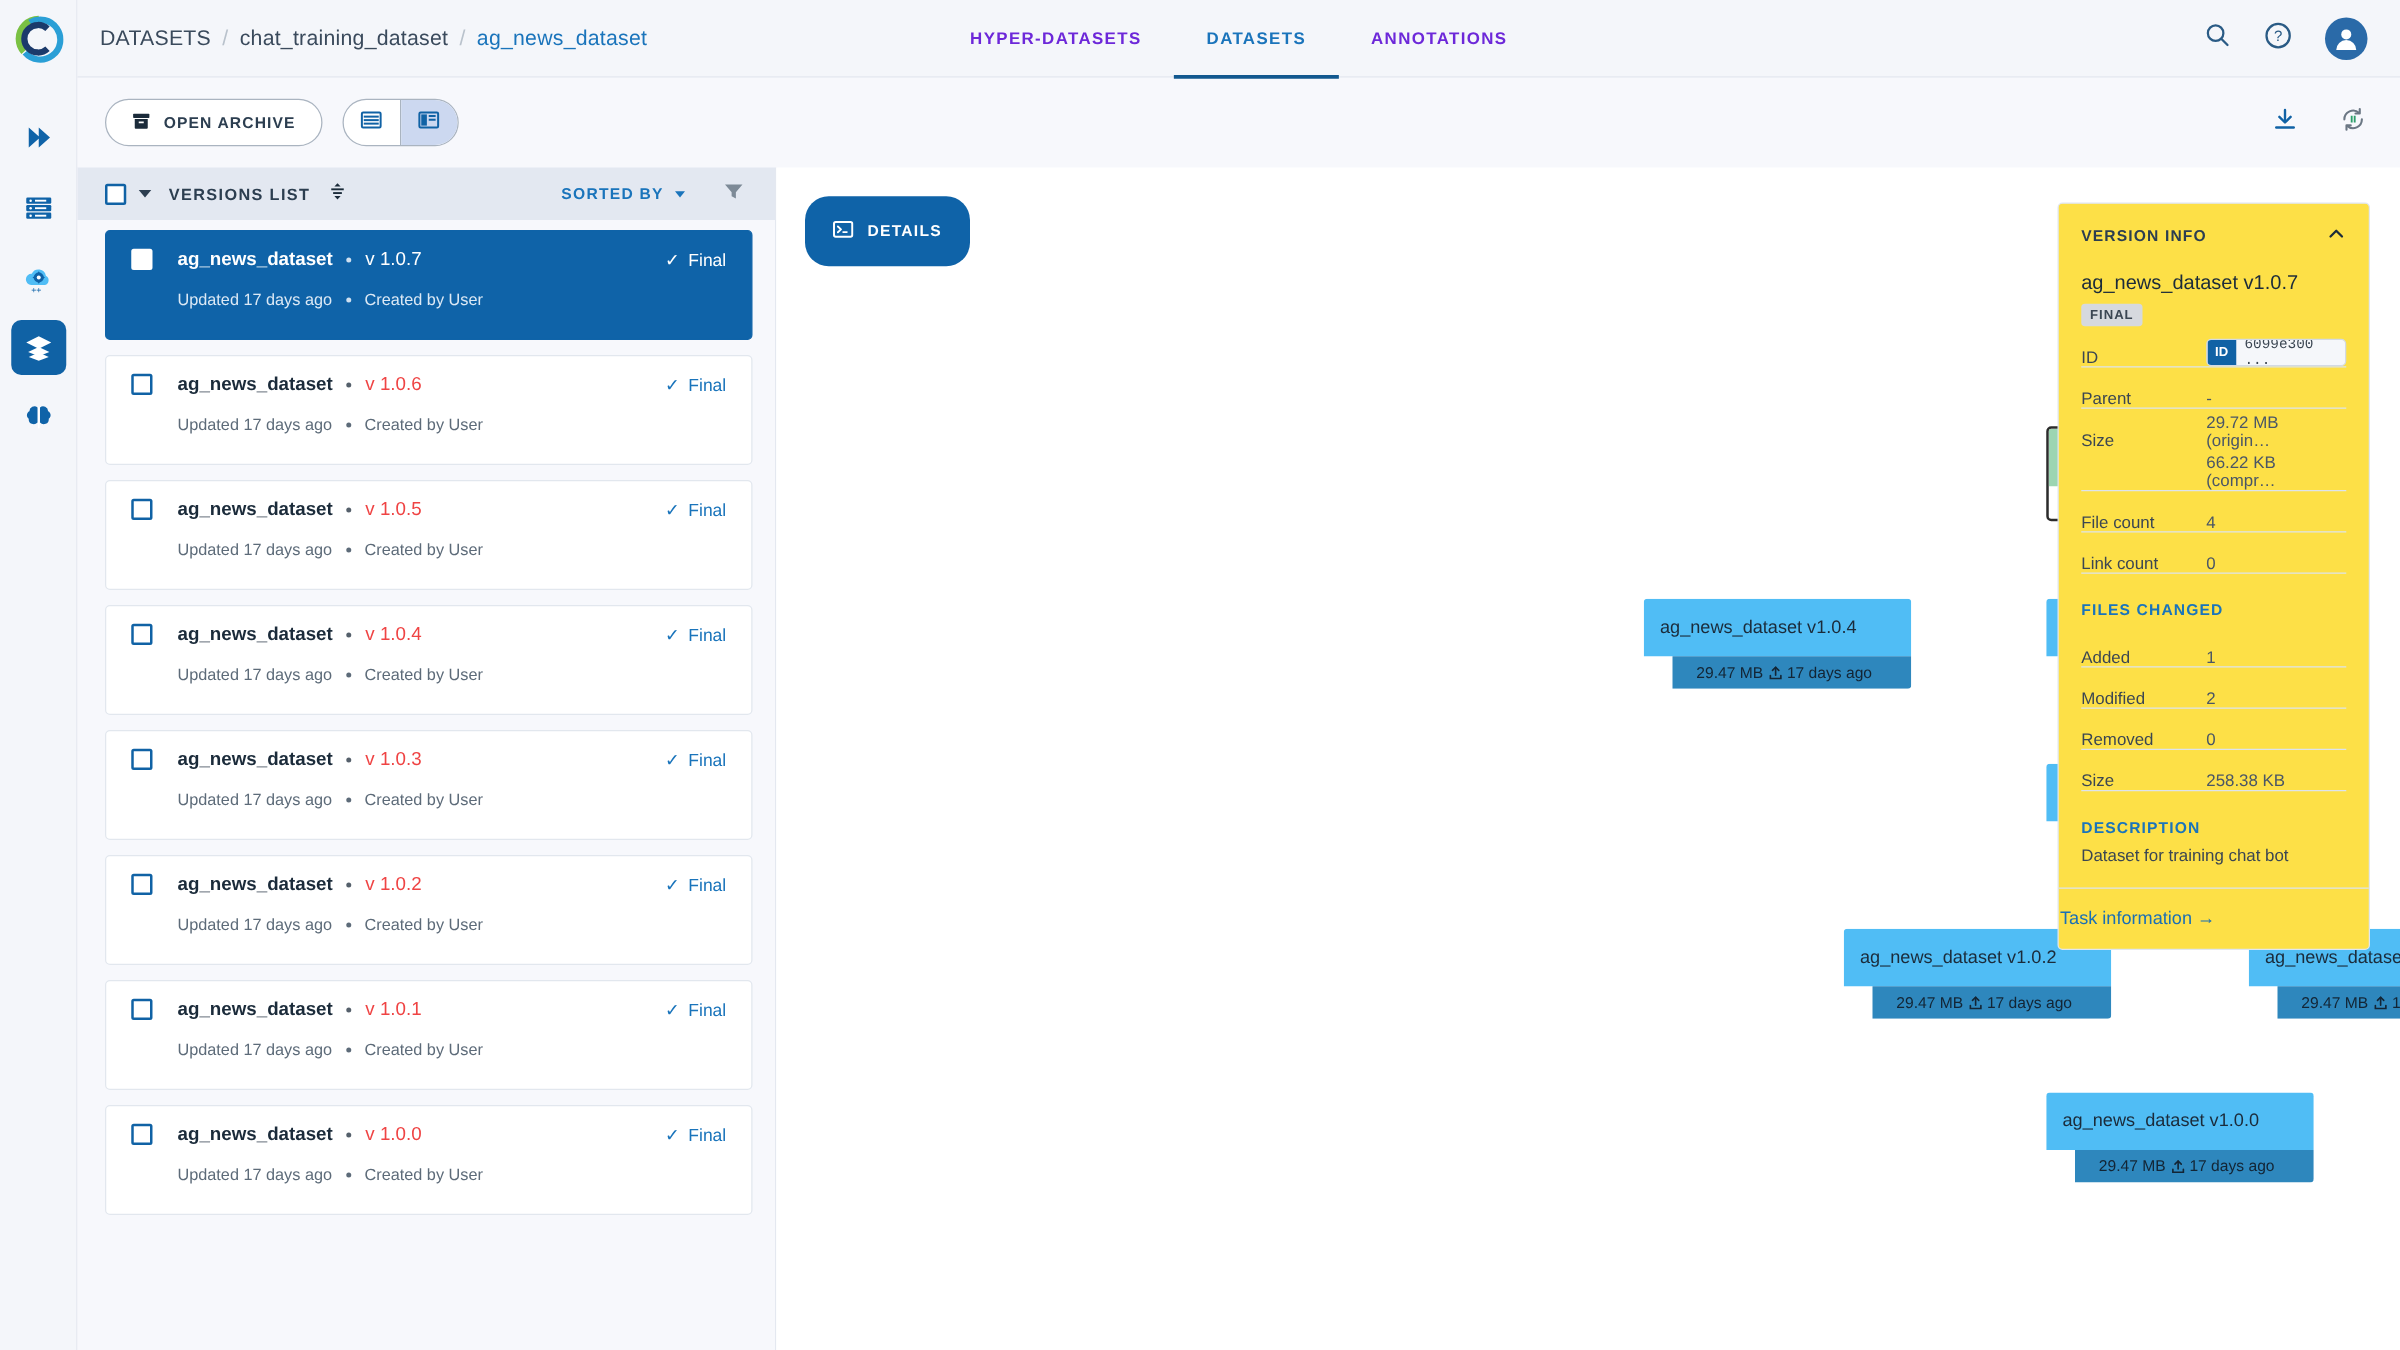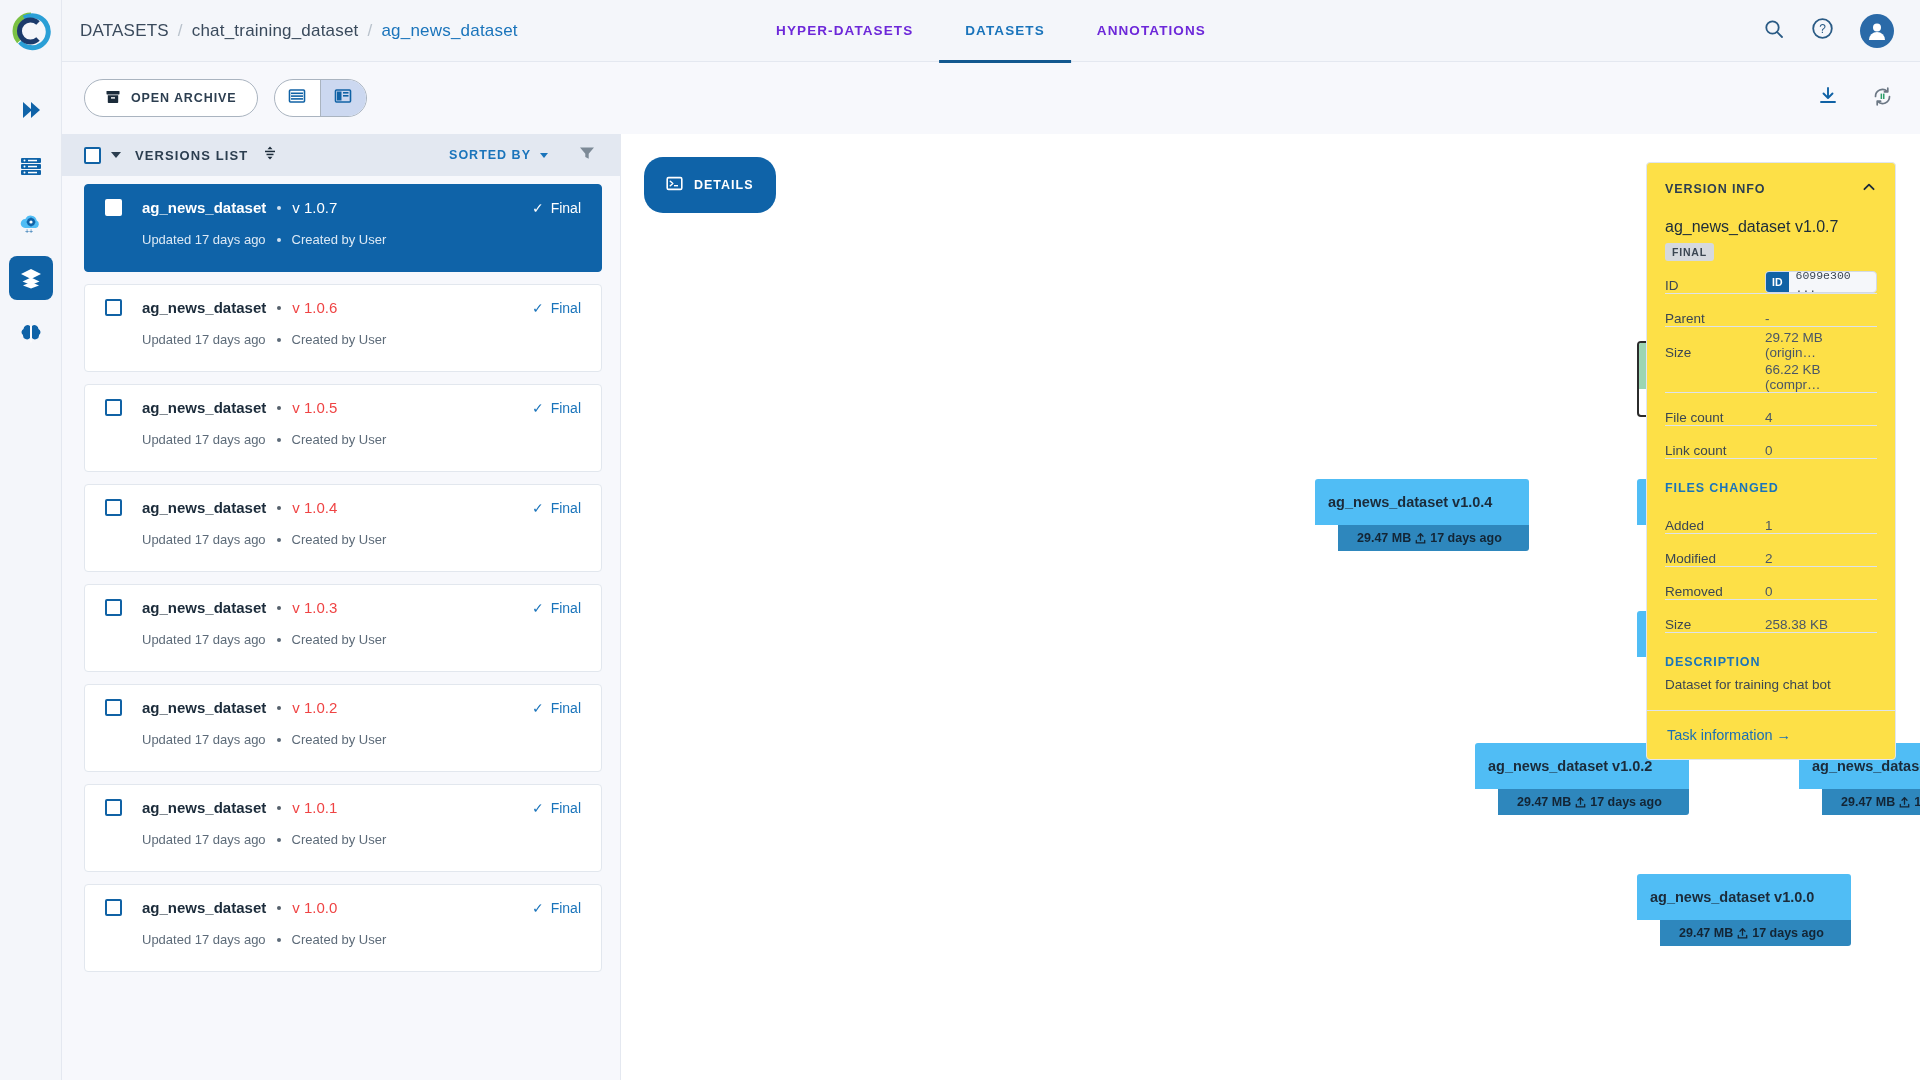--- a/index.html
+++ b/index.html
@@ -118,21 +118,21 @@
   .graphwrap { flex:1; position:relative; background:#fff; min-width:0; }
   .details-btn {
     position:absolute; left:23px; top:23px; height:56px; border-radius:19px;
     background:#0f63a8; color:#fff; display:flex; align-items:center; gap:11px;
     padding:0 22px; font-size:12.5px; font-weight:700; letter-spacing:1px; cursor:pointer;
     z-index:5;
   }
   .graph-svg { position:absolute; inset:0; }
   .node {
     position:absolute; width:214px; border-radius:3px; overflow:hidden;
-    cursor:pointer; z-index:3;font-weight:bold;
+    cursor:pointer; z-index:3;
   }
   .node .n-top { background:#50bdf5; padding:13px 13px 13px 13px; font-size:14.5px; color:#1b2b3a; height:46px; display:flex; align-items:center;}
   .node .n-bot { background:#2e87bd; padding:0 19px; font-size:12.5px; color:#132535; height:26px; display:flex; align-items:center; gap:3px;margin-left:23px; }
   .node.current { width:222px; border:2px solid #2b2b2b; border-radius:4px; box-shadow:0 0 0 2px #fff; }
   .node.current .n-top { background:#9cd5b2; }
   .node.current .n-bot { background:#6fa884; }
   .upglyph { display:inline-flex; }
 
   
   .infopanel {
@@ -155,21 +155,21 @@
   .ip-row.noline { border-bottom:none; }
   .idpill {
     display:inline-flex; align-items:center; background:#f5f7fa; border:1px solid #d3dae4;
     border-radius:4px; height:22px; overflow:hidden;
   }
   .idpill .tag { background:#1062a5; color:#fff; font-size:10.5px; font-weight:700; padding:0 6px; height:22px; display:flex; align-items:center;}
   .idpill .val { font-family:"Liberation Mono", monospace; font-size:11.5px; color:#3b4652; padding:0 7px; }
   .ip-section { font-size:12.5px; font-weight:700; letter-spacing:.9px; color:#1a74bb; margin-top:22px; margin-bottom:6px; }
   .ip-desc { font-size:13.5px; color:#3b4652; margin-top:8px; }
   .ip-foot {
-    margin:18px -18px 0 -18px; border-top:1px solid #dde3ec; padding:16px 20px;
+    margin:18px -18px 0 -18px; border-top:1px solid #dde3ec; padding:16px 1px;
     font-size:14.5px; color:#1a6fb5; cursor:pointer;
   }
 </style>
 </head>
 <body>
 
 <div class="app">
 
   <div class="rail">
     <div class="rail-logo">

